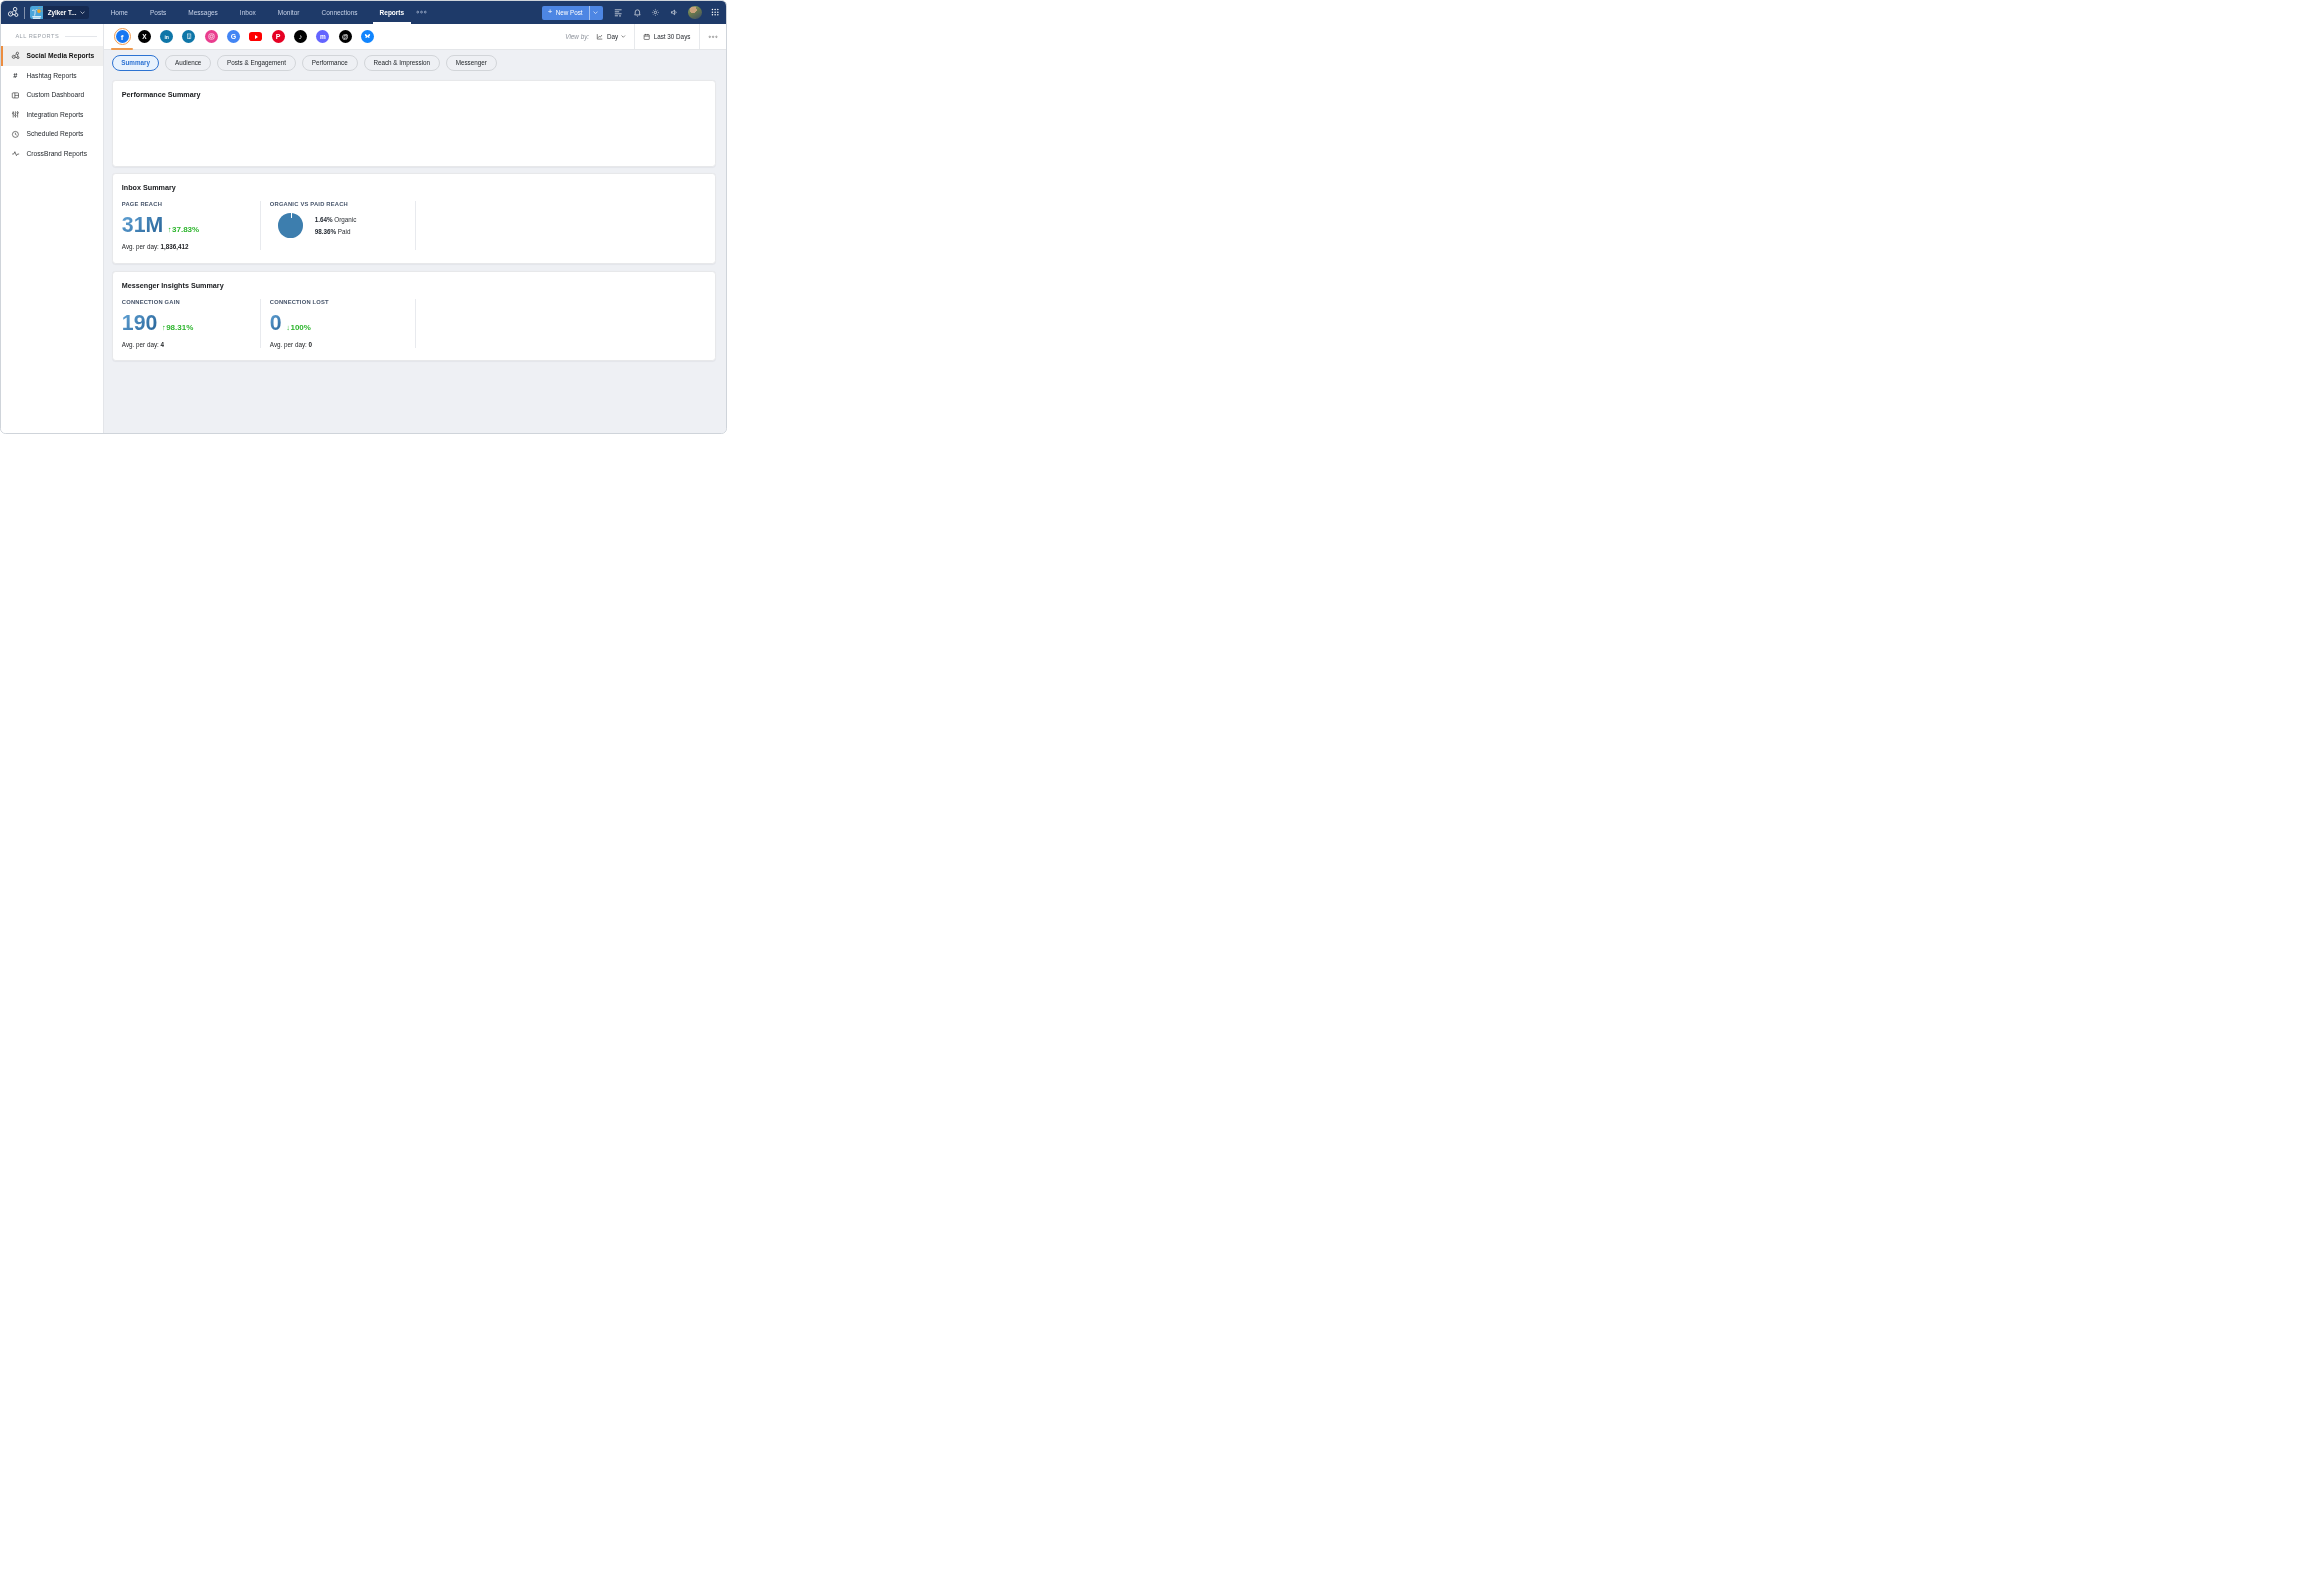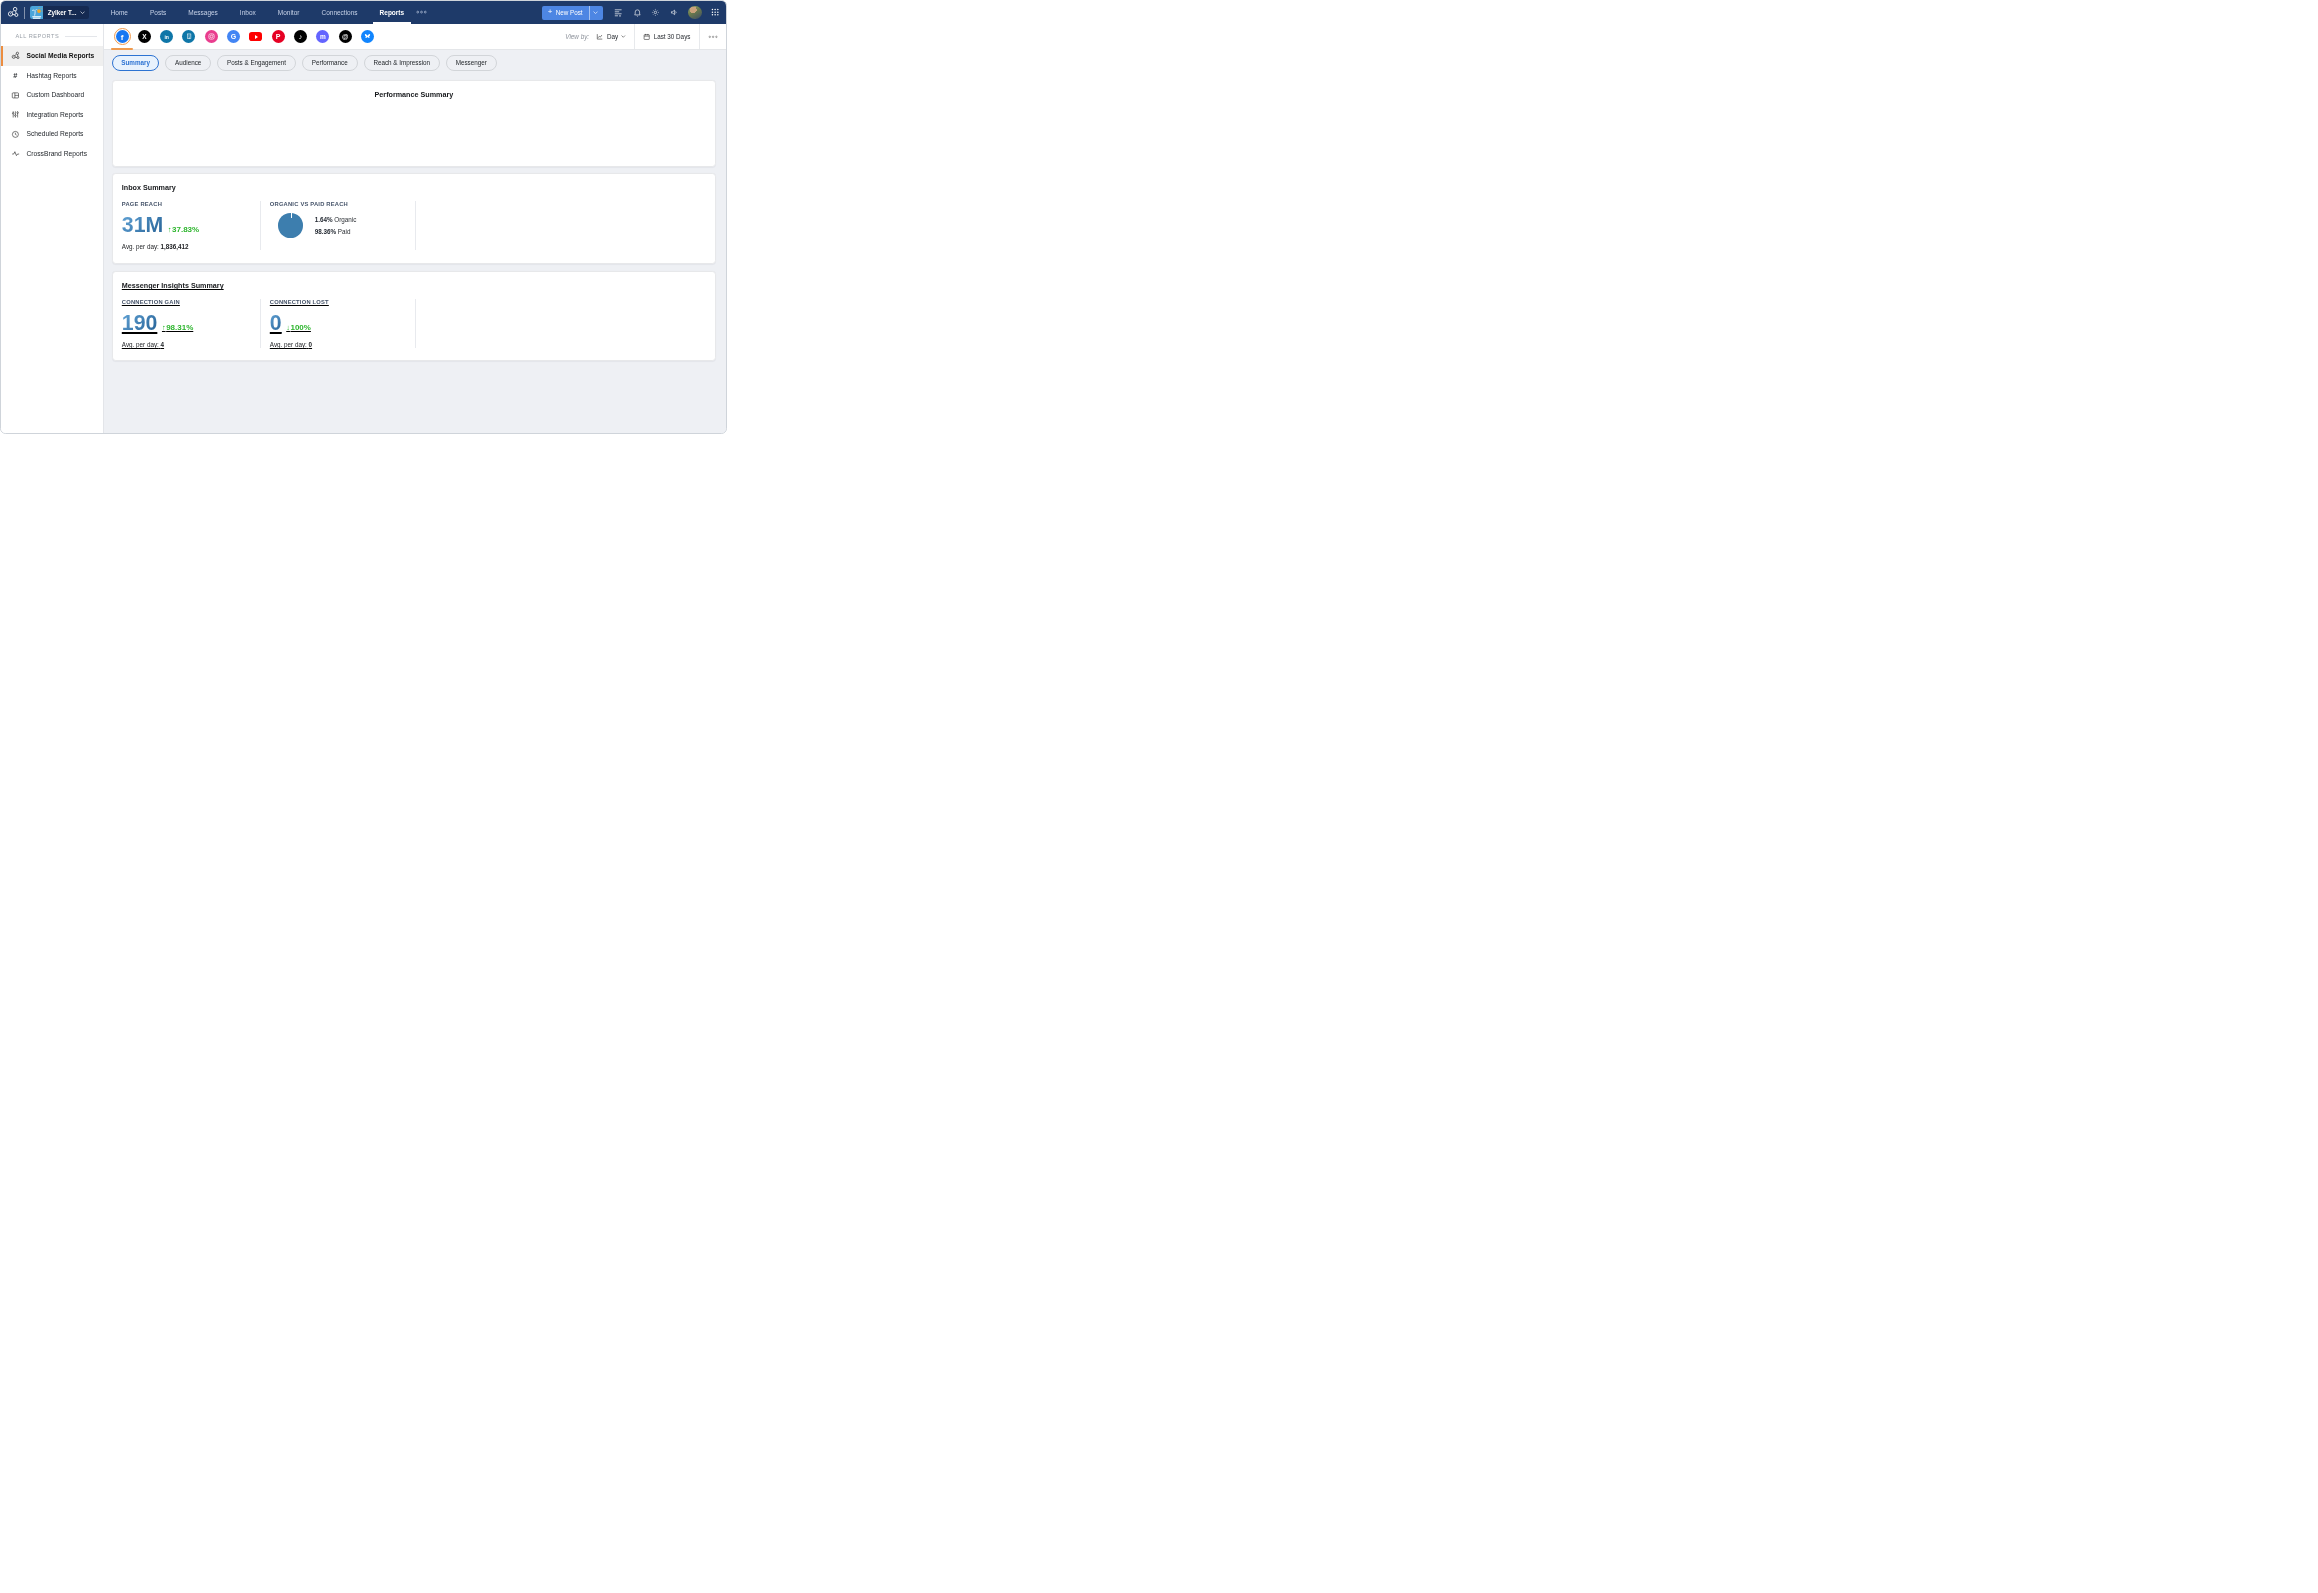--- a/index.html
+++ b/index.html
@@ -72,23 +72,23 @@
   .more-dots{ display:flex; cursor:pointer; margin-left:0.9px; }
 
   
   .page{ flex:1; background:#eef0f4; padding:4.2px 9.7px 0 8px; overflow:hidden; }
   .tabs{ display:flex; gap:6px; }
   .tab{ height:16px; display:flex; align-items:center; padding:0 8.8px; border-radius:8px; border:0.5px solid #d2d5d9;
         font-size:6.3px; color:#23272b; cursor:pointer; white-space:nowrap; }
   .tab.active{ background:#e8f2fd; border:0.7px solid #2d73d2; color:#2d73d2; font-weight:600; padding:0 8.3px; }
 
   .card{ background:#fff; border:0.5px solid #e7e8ea; border-radius:3.7px; box-shadow:0 0.5px 0.9px rgba(30,40,60,.05); width:100%; }
-  .card-1{ margin-top:9.3px; height:87px;text-align:center; }
+  .card-1{ margin-top:9.3px; height:87px; }
   .card-2{ margin-top:6.5px; height:91px; }
-  .card-3{ margin-top:7px; height:90px;text-decoration:underline; }
+  .card-3{ margin-top:7px; height:90px; }
   .card-title{ font-size:7.2px; font-weight:600; color:#17191c; padding:8.8px 9.3px 0 8.8px; }
   .metrics-row{ display:flex; margin-top:9.3px; }
   .m-col{ padding-left:8.8px; }
   .m-col.w1{ flex:0 0 147px; }
   .m-col.w2{ flex:0 0 155px; border-left:0.5px solid #e8eaee; }
   .m-col.rest{ flex:1; border-left:0.5px solid #e8eaee; }
   .m-col.noborder{ border-left:none; }
   .metric-label{ font-size:5.8px; color:#46546a; letter-spacing:0.2px; font-weight:600; }
   .value-row{ display:flex; align-items:flex-end; gap:4.6px; margin-top:6px; height:22px; }
   .big{ font-size:21.3px; font-weight:700; line-height:.95;

